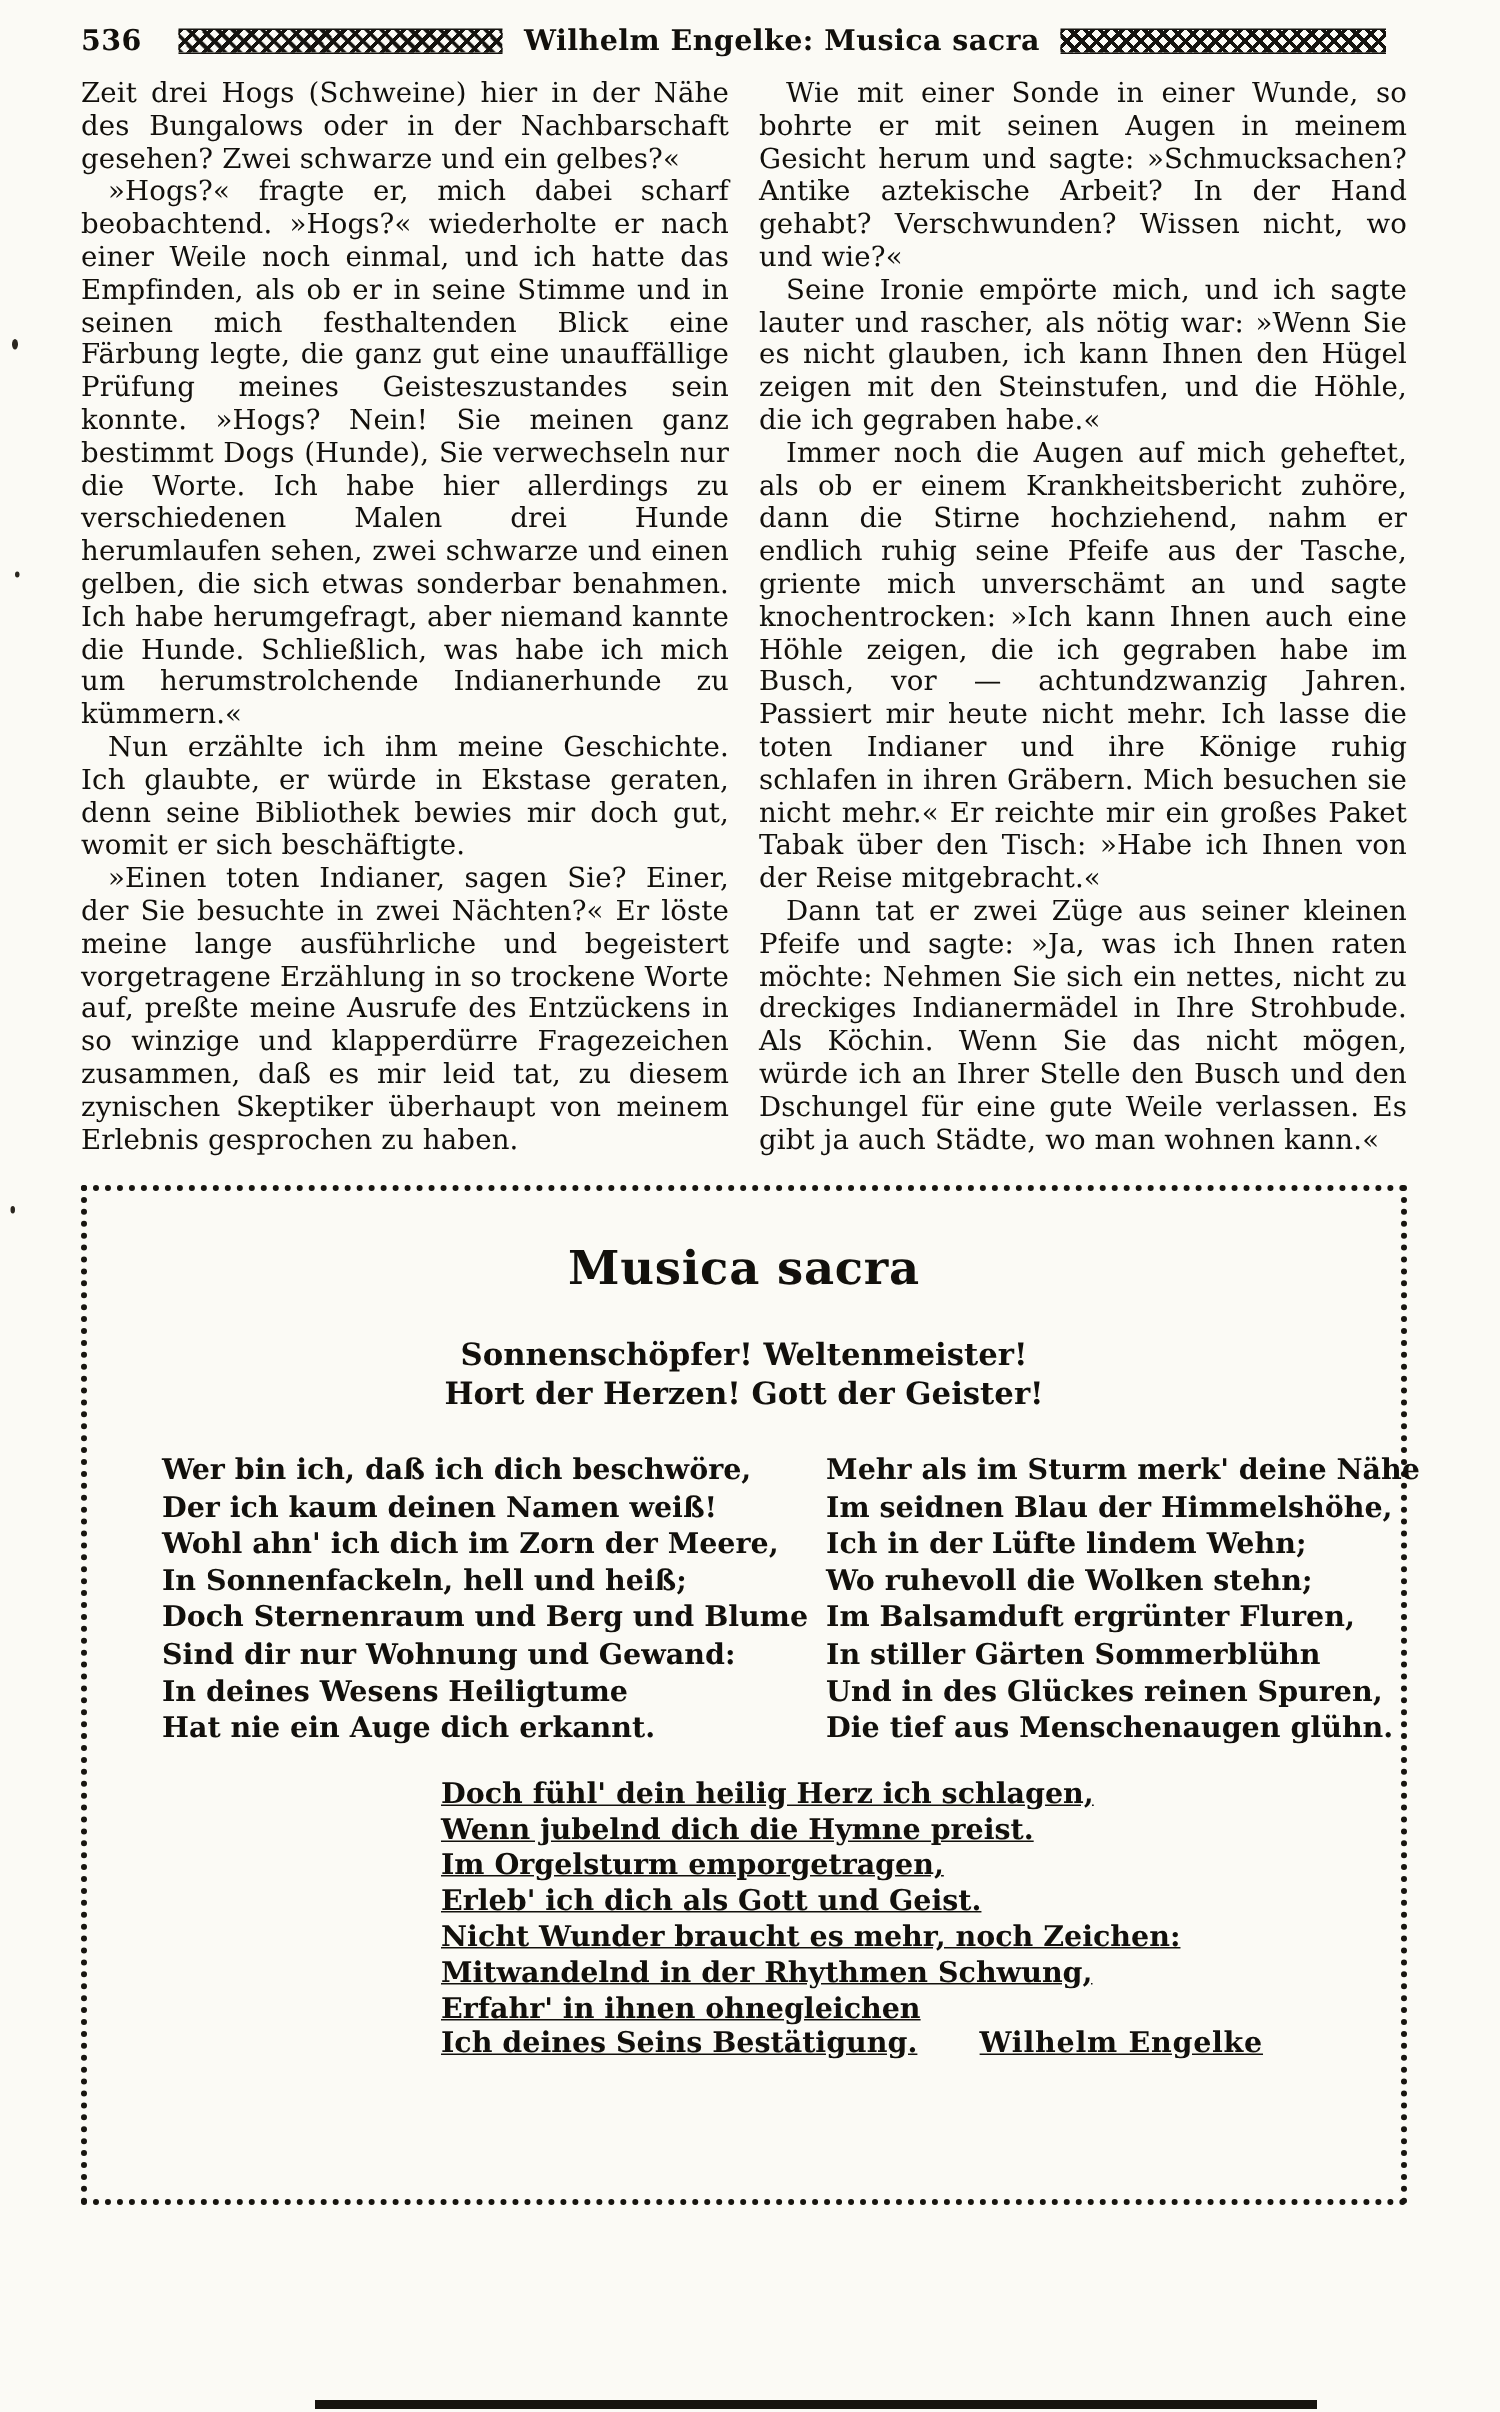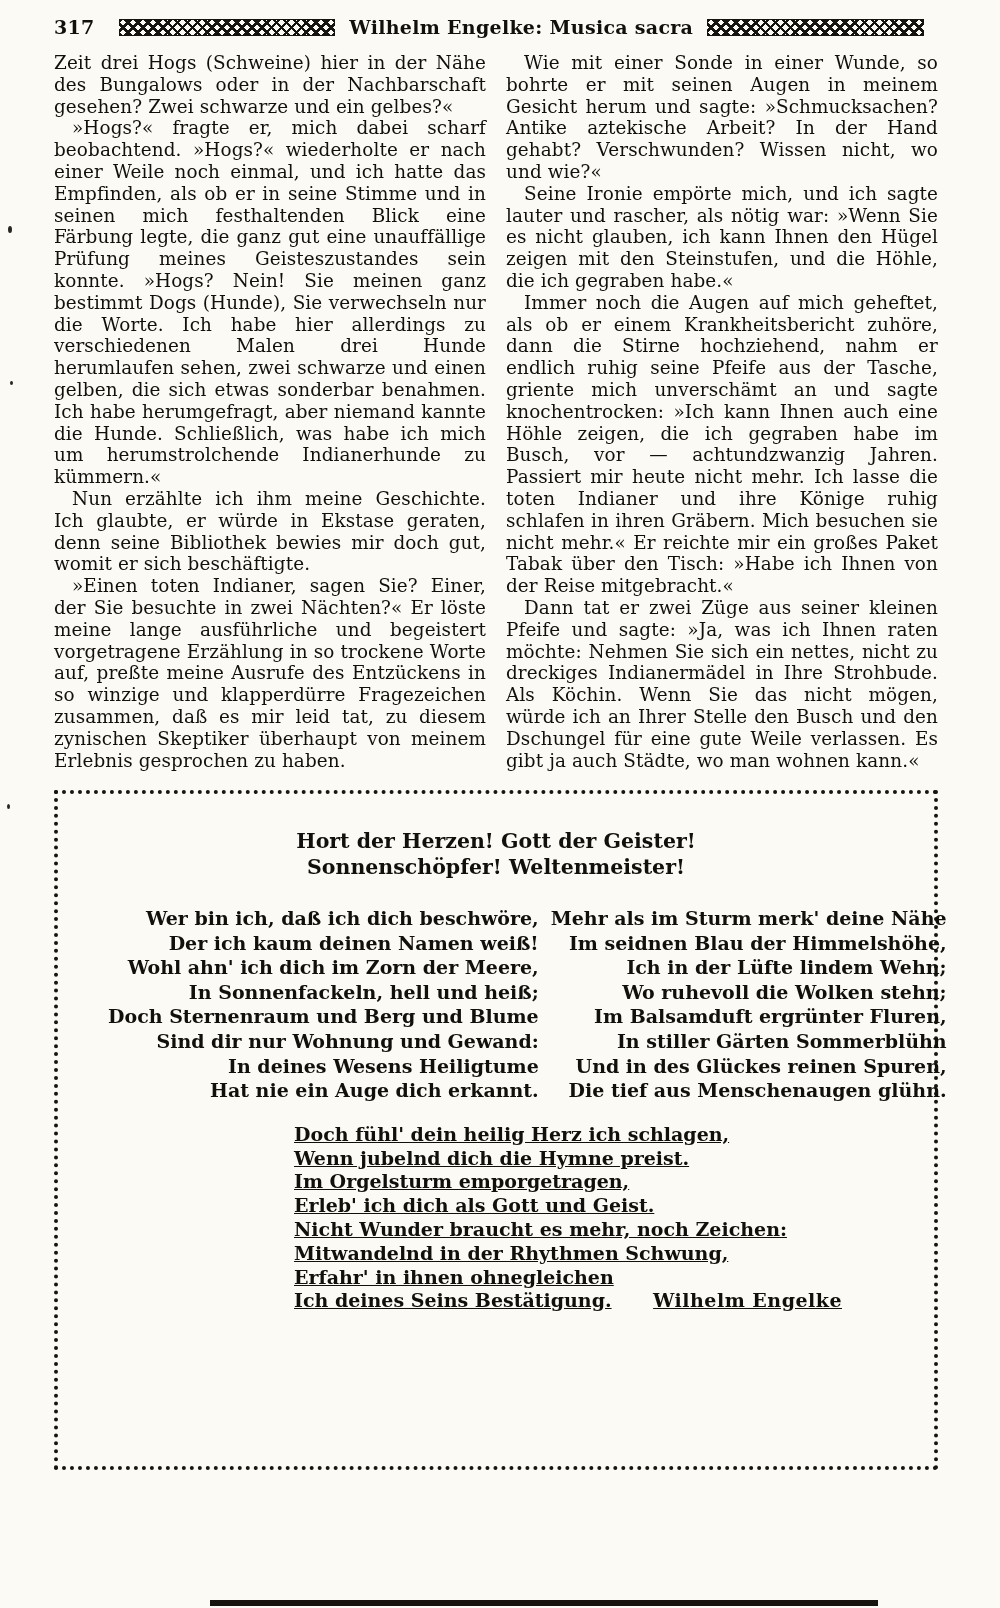--- a/index.html
+++ b/index.html
@@ -66,21 +66,20 @@
   .epigraph{
     text-align:center;
     font-size:20.5px;
     font-weight:bold;
     line-height:26px;
     margin-bottom:26px;
   }
   .stanzas{
     display:flex;
     margin-top:4px;
-    text-align:right;
   }
   .stanza{
     flex:1;
     font-size:19px;
     font-weight:bold;
     line-height:24.6px;
     white-space:nowrap;
   }
   .stanza.left{padding-left:30px;}
   .stanza.right{padding-left:12px;}
@@ -108,21 +107,21 @@
     background:#17140f;
   }
   .speck{position:absolute;background:#2a261f;border-radius:50%;}
 </style>
 </head>
 <body>
 
 <div class="page">
 
   <div class="header">
-    <span class="pagenum">317</span>
+    <span class="pagenum">536</span>
     <span class="ornament"></span>
     <span>Wilhelm Engelke: Musica sacra</span>
     <span class="ornament"></span>
   </div>
 
   <div class="columns">
     <div class="col">
       <p class="para">Zeit drei Hogs (Schweine) hier in der Nähe des Bungalows oder in der Nachbarschaft gesehen? Zwei schwarze und ein gelbes?«</p>
       <p class="para indent">»Hogs?« fragte er, mich dabei scharf beobachtend. »Hogs?« wiederholte er nach einer Weile noch einmal, und ich hatte das Empfinden, als ob er in seine Stimme und in seinen mich festhaltenden Blick eine Färbung legte, die ganz gut eine unauffällige Prüfung meines Geisteszustandes sein konnte. »Hogs? Nein! Sie meinen ganz bestimmt Dogs (Hunde), Sie verwechseln nur die Worte. Ich habe hier allerdings zu verschiedenen Malen drei Hunde herumlaufen sehen, zwei schwarze und einen gelben, die sich etwas sonderbar benahmen. Ich habe herumgefragt, aber niemand kannte die Hunde. Schließlich, was habe ich mich um herumstrolchende Indianerhunde zu kümmern.«</p>
       <p class="para indent">Nun erzählte ich ihm meine Geschichte. Ich glaubte, er würde in Ekstase geraten, denn seine Bibliothek bewies mir doch gut, womit er sich beschäftigte.</p>
@@ -130,24 +129,25 @@
     </div>
     <div class="col">
       <p class="para indent">Wie mit einer Sonde in einer Wunde, so bohrte er mit seinen Augen in meinem Gesicht herum und sagte: »Schmucksachen? Antike aztekische Arbeit? In der Hand gehabt? Verschwunden? Wissen nicht, wo und wie?«</p>
       <p class="para indent">Seine Ironie empörte mich, und ich sagte lauter und rascher, als nötig war: »Wenn Sie es nicht glauben, ich kann Ihnen den Hügel zeigen mit den Steinstufen, und die Höhle, die ich gegraben habe.«</p>
       <p class="para indent">Immer noch die Augen auf mich geheftet, als ob er einem Krankheitsbericht zuhöre, dann die Stirne hochziehend, nahm er endlich ruhig seine Pfeife aus der Tasche, griente mich unverschämt an und sagte knochentrocken: »Ich kann Ihnen auch eine Höhle zeigen, die ich gegraben habe im Busch, vor — achtundzwanzig Jahren. Passiert mir heute nicht mehr. Ich lasse die toten Indianer und ihre Könige ruhig schlafen in ihren Gräbern. Mich besuchen sie nicht mehr.« Er reichte mir ein großes Paket Tabak über den Tisch: »Habe ich Ihnen von der Reise mitgebracht.«</p>
       <p class="para indent">Dann tat er zwei Züge aus seiner kleinen Pfeife und sagte: »Ja, was ich Ihnen raten möchte: Nehmen Sie sich ein nettes, nicht zu dreckiges Indianermädel in Ihre Strohbude. Als Köchin. Wenn Sie das nicht mögen, würde ich an Ihrer Stelle den Busch und den Dschungel für eine gute Weile verlassen. Es gibt ja auch Städte, wo man wohnen kann.«</p>
     </div>
   </div>
 
   <div class="poembox">
+    <h2 class="poem-title">Musica sacra</h2>
 
     <div class="epigraph">
+      <div>Sonnenschöpfer!  Weltenmeister!</div>
       <div>Hort der Herzen!  Gott der Geister!</div>
-      <div>Sonnenschöpfer!  Weltenmeister!</div>
     </div>
 
     <div class="stanzas">
       <div class="stanza left">
         <div>Wer bin ich, daß ich dich beschwöre,</div>
         <div>Der ich kaum deinen Namen weiß!</div>
         <div>Wohl ahn' ich dich im Zorn der Meere,</div>
         <div>In Sonnenfackeln, hell und heiß;</div>
         <div>Doch Sternenraum und Berg und Blume</div>
         <div>Sind dir nur Wohnung und Gewand:</div>

